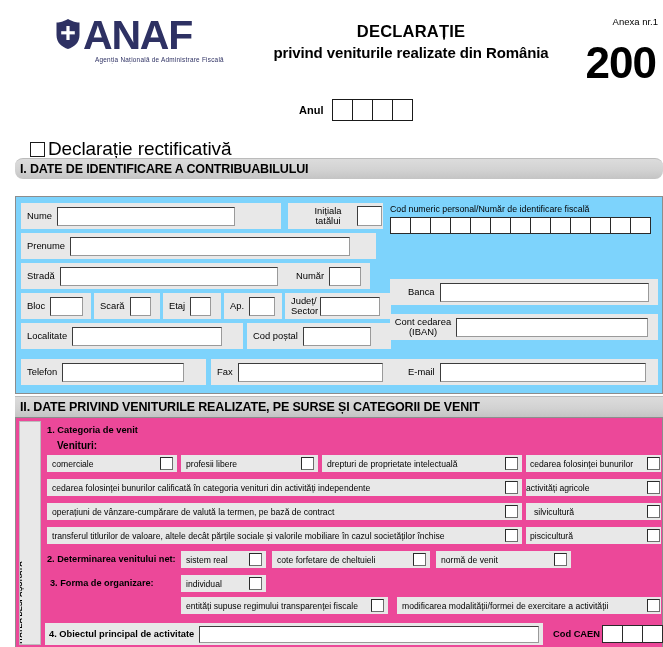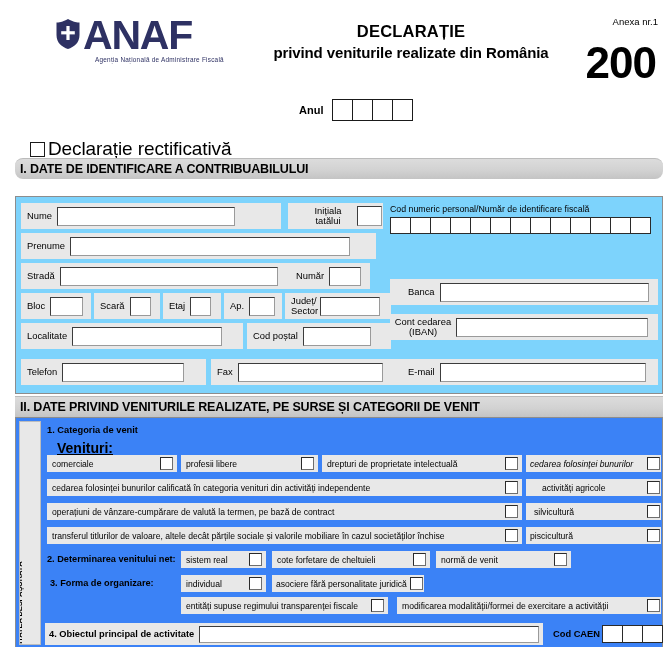--- a/index.html
+++ b/index.html
@@ -189,21 +189,21 @@
     border-left-color: #3c3c3c;
     box-sizing: border-box;
     height: 19px;
   }
 
   
   #section2-panel {
     position: absolute;
     left: 15px; top: 417px;
     width: 648px; height: 230px;
-    background: #3b82f6;
+    background: #ec4899;
     border: 1px solid #8d8d8d;
     border-bottom: none;
     box-sizing: border-box;
   }
   #vertical-strip {
     position: absolute;
     left: 3px; top: 3px;
     width: 22px; height: 224px;
     background: #e8e8e8;
     border: 1px solid #bdbdbd;
@@ -228,24 +228,23 @@
   }
 
   .s2-heading {
     position: absolute;
     font-size: 9.3px;
     font-weight: bold;
     white-space: nowrap;
   }
   .s2-sub {
     position: absolute;
-    font-size: 14px;
-    font-weight: bold;
-    white-space: nowrap;
-    text-decoration: underline;
+    font-size: 10px;
+    font-weight: bold;
+    white-space: nowrap;
   }
 
   
   .optcell {
     position: absolute;
     background: #e8e8e8;
     box-sizing: border-box;
     display: flex;
     align-items: center;
     height: 17px;
@@ -514,30 +513,30 @@
     </div>
     <div class="optcell" style="left:136px; top:34px; width:137px;">
       <span class="otext">profesii libere</span>
       <span class="cbx"></span>
     </div>
     <div class="optcell" style="left:277px; top:34px; width:200px;">
       <span class="otext">drepturi de proprietate intelectuală</span>
       <span class="cbx"></span>
     </div>
     <div class="optcell" style="left:481px; top:34px; width:135px;">
-      <span class="otext" style="padding-left:4px;font-style:italic;">cedarea folosinței bunurilor</span>
+      <span class="otext" style="padding-left:4px;">cedarea folosinței bunurilor</span>
       <span class="cbx tight"></span>
     </div>
 
     <div class="optcell" style="left:2px; top:58px; width:475px;">
       <span class="otext">cedarea folosinței bunurilor calificată în categoria venituri din activități independente</span>
       <span class="cbx"></span>
     </div>
     <div class="optcell" style="left:481px; top:58px; width:135px;">
-      <span class="otext" style="padding-left:16px;">activități agricole</span>
+      <span class="otext" style="padding-left:0;">activități agricole</span>
       <span class="cbx tight"></span>
     </div>
 
     <div class="optcell" style="left:2px; top:82px; width:475px;">
       <span class="otext">operațiuni de vânzare-cumpărare de valută la termen, pe bază de contract</span>
       <span class="cbx"></span>
     </div>
     <div class="optcell" style="left:481px; top:82px; width:135px;">
       <span class="otext" style="padding-left:8px;">silvicultură</span>
       <span class="cbx tight"></span>
@@ -563,24 +562,20 @@
     </div>
     <div class="optcell" style="left:391px; top:130px; width:135px;">
       <span class="otext">normă de venit</span>
       <span class="cbx"></span>
     </div>
 
     <div class="lblplain" style="left:5px; top:157px;">3. Forma de organizare:</div>
     <div class="optcell" style="left:136px; top:154px; width:85px;">
       <span class="otext">individual</span>
       <span class="cbx"></span>
-    </div>
-    <div class="optcell" style="left:227px; top:154px; width:152px;">
-      <span class="otext" style="padding-left:4px;">asociere fără personalitate juridică</span>
-      <span class="cbx tight"></span>
     </div>
 
     <div class="optcell" style="left:136px; top:176px; width:207px;">
       <span class="otext">entități supuse regimului transparenței fiscale</span>
       <span class="cbx"></span>
     </div>
     <div class="optcell" style="left:352px; top:176px; width:264px;">
       <span class="otext">modificarea modalității/formei de exercitare a activității</span>
       <span class="cbx tight"></span>
     </div>

